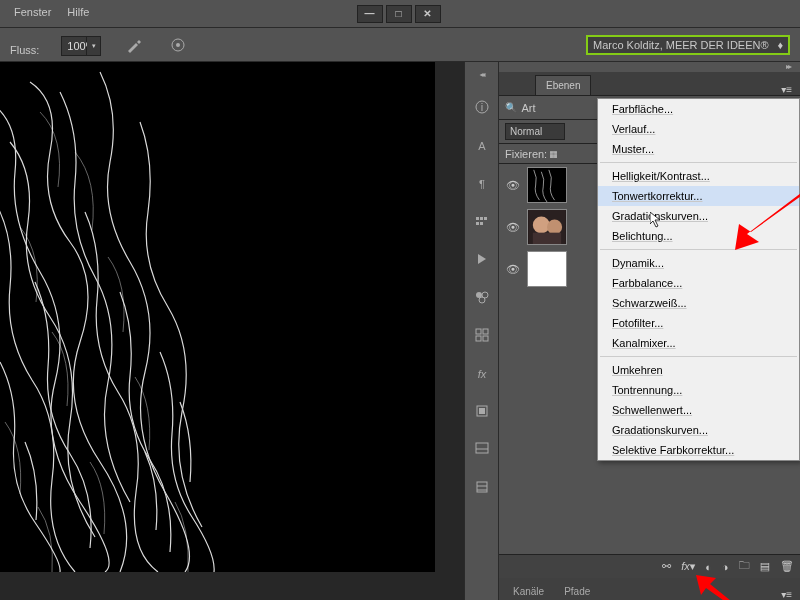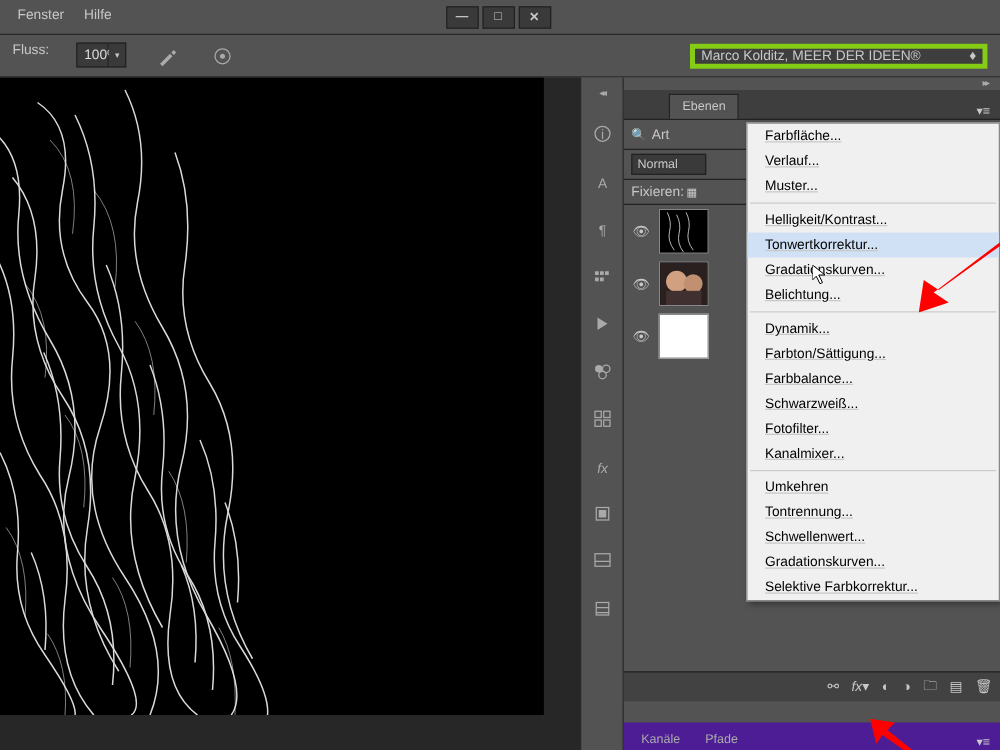--- a/index.html
+++ b/index.html
@@ -6,27 +6,27 @@
 body { background: #535353; width: 800px; height: 600px; overflow: hidden; position: relative; }
 
 .titlebar { height: 28px; background: #535353; display: flex; align-items: center; justify-content: center; border-bottom: 1px solid #2a2a2a; }
 .winbtn { width: 26px; height: 18px; background: #3a3a3a; margin-right: 3px; display: flex; align-items: center; justify-content: center; border: 1px solid #222; }
 .winbtn span { font-size: 10px; font-weight: bold; }
 
 .menubar { height: 0; position: absolute; top: 6px; left: 0; display: flex; gap: 16px; padding-left: 14px; }
 .menubar div { font-size: 11px; }
 
 .optionsbar { height: 34px; background: #535353; border-bottom: 1px solid #2a2a2a; display: flex; align-items: center; padding: 0 10px; justify-content: space-between; }
-.optleft { display: flex; align-items: flex-start; gap: 22px; }
+.optleft { display: flex; align-items: flex-end; gap: 22px; }
 .flussbox { display: flex; align-items: center; background: #3a3a3a; border: 1px solid #222; padding: 1px 5px; height: 20px; width: 26px; color: #ddd; }
 .pct { display: flex; align-items: center; }
 .arrowdn { width: 14px; height: 20px; background: #3a3a3a; border: 1px solid #222; border-left: none; display: flex; align-items: center; justify-content: center; font-size: 7px; }
 .iconbtn { width: 22px; height: 22px; display: flex; align-items: center; justify-content: center; }
 .airbrush svg, .target svg { width: 16px; height: 16px; }
-.workspace-select { width: 238px; height: 20px; background: #3e3e3e; border: 4px solid #84cc16; display: flex; align-items: center; justify-content: space-between; padding: 0 5px; font-size: 10px; }
+.workspace-select { width: 204px; height: 20px; background: #3e3e3e; border: 2px solid #84cc16; display: flex; align-items: center; justify-content: space-between; padding: 0 5px; font-size: 10px; }
 
 .mainarea { display: flex; height: calc(600px - 28px - 34px); }
 .canvasarea { flex: 1; background: #272727; position: relative; overflow: hidden; }
 .canvas-bg { position: absolute; left: -20px; top: 0; width: 455px; height: 510px; background: #000; overflow: hidden; }
 .canvas-bg svg { width: 100%; height: 100%; opacity: 0.95; }
 
 .iconcolumn { width: 34px; background: #535353; border-left: 1px solid #2a2a2a; display: flex; flex-direction: column; align-items: center; padding-top: 8px; gap: 14px; }
 .iconcolumn .ic { width: 24px; height: 24px; display: flex; align-items: center; justify-content: center; }
 .iconcolumn .expand { font-size: 8px; letter-spacing: -2px; color: #aaa; margin-bottom: 2px; }
 
@@ -46,21 +46,21 @@
 .layerlist { flex: 1; overflow: hidden; }
 .layerrow { display: flex; align-items: center; height: 42px; padding: 2px 0; }
 .eye { width: 28px; text-align: center; font-size: 11px; }
 .thumb { width: 40px; height: 36px; border: 1px solid #888; background: #000; margin-right: 6px; overflow: hidden; display: flex; align-items: center; justify-content: center; }
 .thumb.white { background: #fff; }
 .thumb svg { width: 100%; height: 100%; }
 
 .panel-bottom { height: 24px; background: #424242; border-top: 1px solid #222; display: flex; align-items: center; justify-content: flex-end; padding: 0 6px; gap: 10px; }
 .panel-bottom .bic { font-size: 11px; }
 
-.panel-tabs2 { height: 22px; background: #4c1d95; display: flex; align-items: flex-end; padding-left: 4px; margin-top: 17px; }
+.panel-tabs2 { height: 22px; background: #404040; display: flex; align-items: flex-end; padding-left: 4px; }
 .tab2 { padding: 3px 10px; font-size: 10px; color: #aaa; }
 
 .context-menu { position: absolute; left: 597px; top: 98px; width: 203px; background: #f0f0f0; border: 1px solid #888; box-shadow: 2px 2px 5px rgba(0,0,0,0.4); z-index: 100; text-decoration: underline; }
 .context-menu .mi { padding: 4px 14px; color: #000; font-size: 11px; }
 .context-menu .mi.hl { background: #d0e0f5; }
 .context-menu .sep { height: 1px; background: #ccc; margin: 3px 2px; }
 
 .cursor { position: absolute; left: 650px; top: 212px; z-index: 200; pointer-events: none; }
 .cursor svg { width: 16px; height: 16px; }
 
@@ -293,21 +293,20 @@
   <div class="mi">Farbfläche...</div>
   <div class="mi">Verlauf...</div>
   <div class="mi">Muster...</div>
   <div class="sep"></div>
   <div class="mi">Helligkeit/Kontrast...</div>
   <div class="mi hl">Tonwertkorrektur...</div>
   <div class="mi">Gradationskurven...</div>
   <div class="mi">Belichtung...</div>
   <div class="sep"></div>
   <div class="mi">Dynamik...</div>
-  <div class="mi">Farbton/Sättigung...</div>
   <div class="mi">Farbbalance...</div>
   <div class="mi">Schwarzweiß...</div>
   <div class="mi">Fotofilter...</div>
   <div class="mi">Kanalmixer...</div>
   <div class="sep"></div>
   <div class="mi">Umkehren</div>
   <div class="mi">Tontrennung...</div>
   <div class="mi">Schwellenwert...</div>
   <div class="mi">Gradationskurven...</div>
   <div class="mi">Selektive Farbkorrektur...</div>

